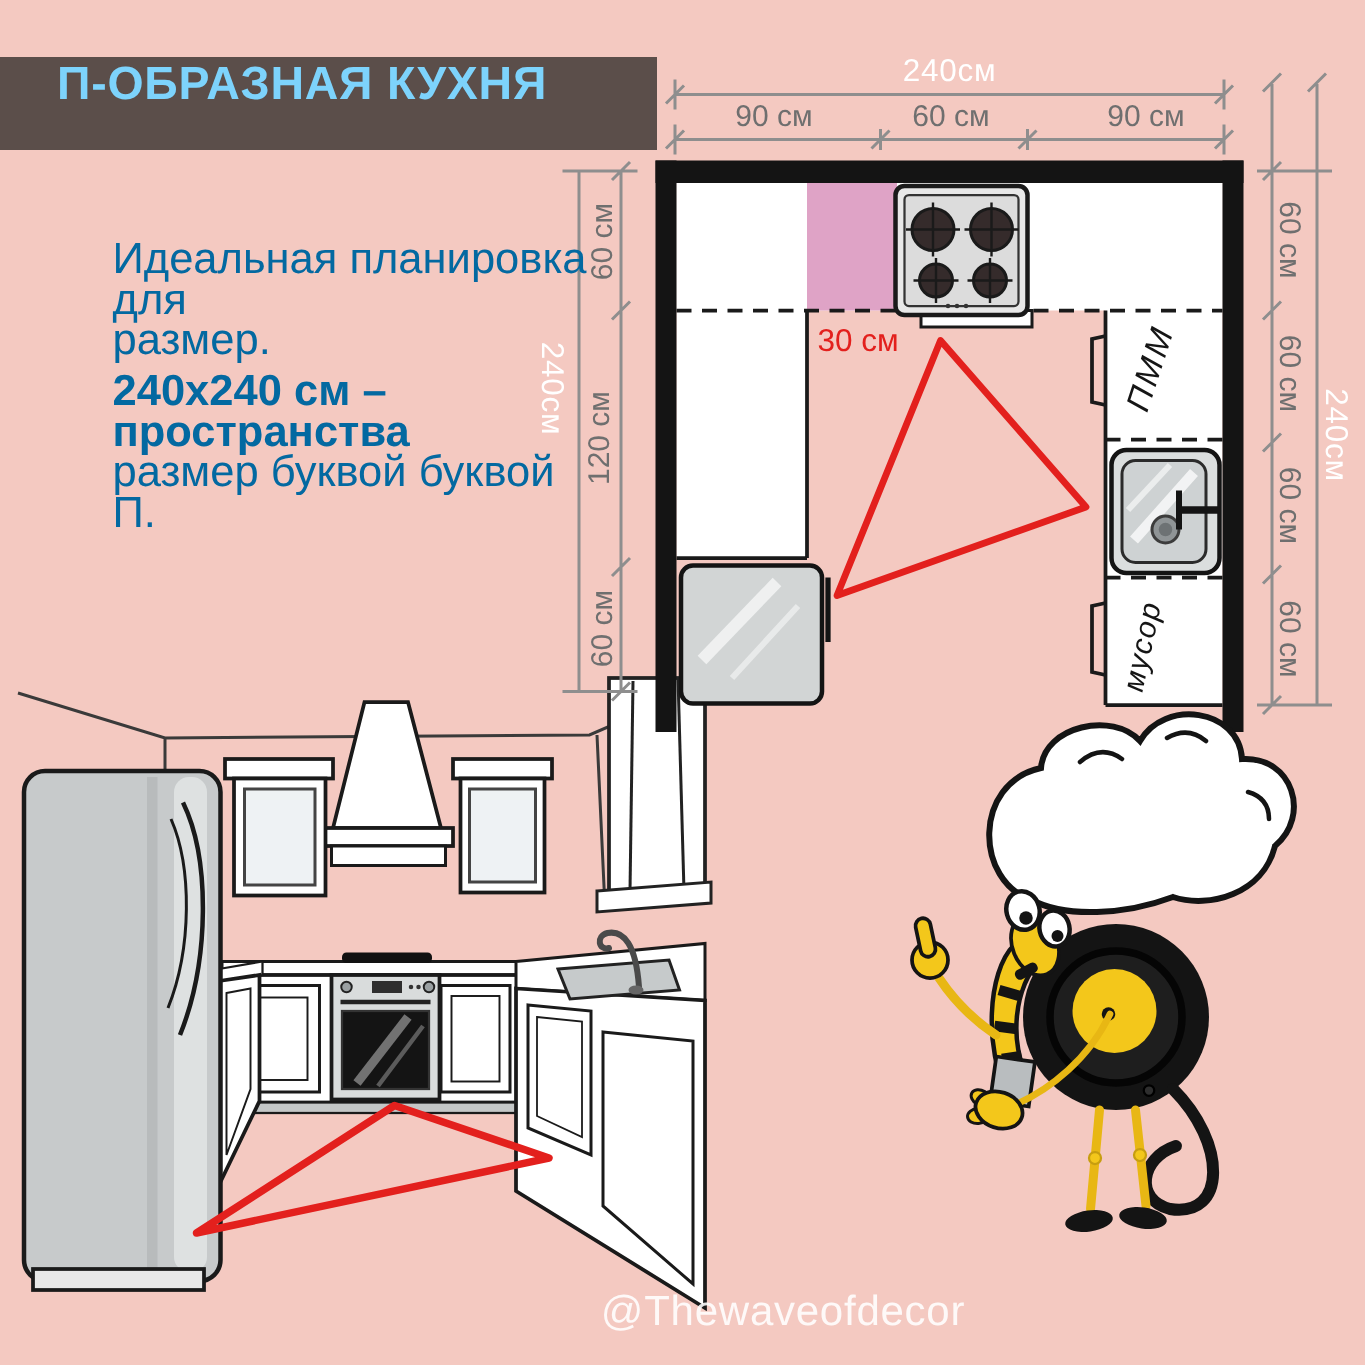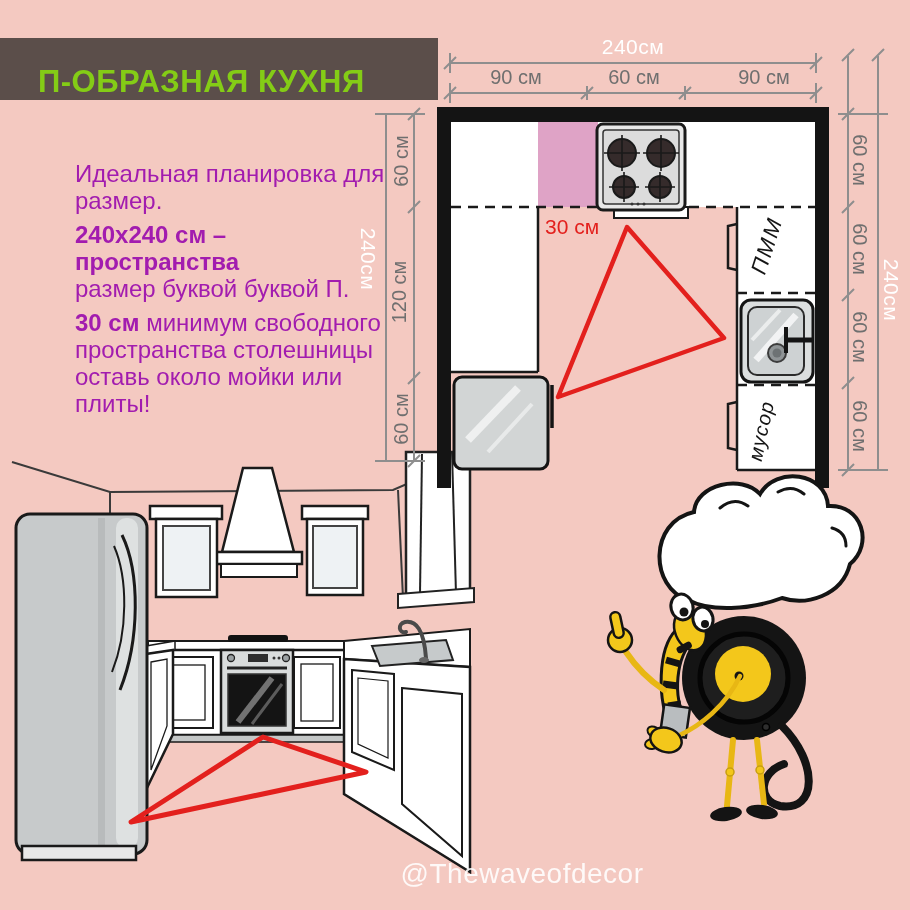--- a/index.html
+++ b/index.html
@@ -3,27 +3,27 @@
 <meta charset="utf-8">
 <style>
   html,body{margin:0;padding:0;background:#777;}
   .canvas{
     position:relative;width:910px;height:910px;overflow:hidden;
     background:#f4c9c1;font-family:"Liberation Sans",sans-serif;
   }
   .layer{position:absolute;left:0;top:0;}
   .banner{
     position:absolute;left:0;top:38px;width:438px;height:62px;
-    background:#5b4e4a;color:#84cc16;display:flex;align-items:flex-end;
+    background:#5b4e4a;color:#7dd3fc;display:flex;align-items:flex-start;
     padding-left:38px;box-sizing:border-box;
     font-size:31px;font-weight:bold;letter-spacing:.5px;white-space:nowrap;
   }
   .intro{
     position:absolute;left:75px;top:160px;width:320px;
-    font-size:24px;line-height:27px;color:#a21caf;
+    font-size:29px;line-height:27px;color:#0369a1;
   }
   .intro p{margin:0 0 7px 0;}
   .intro .ln{display:block;}
   .b{font-weight:bold;}
   .watermark{
     position:absolute;left:132px;top:858px;width:780px;text-align:center;
     font-size:28px;color:rgba(255,255,255,.88);letter-spacing:.5px;
   }
   svg text{font-family:"Liberation Sans",sans-serif;}
   .dim{font-size:20px;fill:#6f6f6f;}
@@ -256,22 +256,16 @@
 
   <div class="intro">
     <p>
       <span class="ln">Идеальная планировка для</span>
       <span class="ln">размер.</span>
     </p>
     <p>
       <span class="ln b">240x240 см – пространства</span>
       <span class="ln">размер буквой буквой П.</span>
     </p>
-    <p>
-      <span class="ln"><span class="b">30 см</span><span> минимум свободного</span></span>
-      <span class="ln">пространства столешницы</span>
-      <span class="ln">оставь около мойки или</span>
-      <span class="ln">плиты!</span>
-    </p>
   </div>
 
   <div class="watermark">@Thewaveofdecor</div>
 </div>
 
 </body></html>

